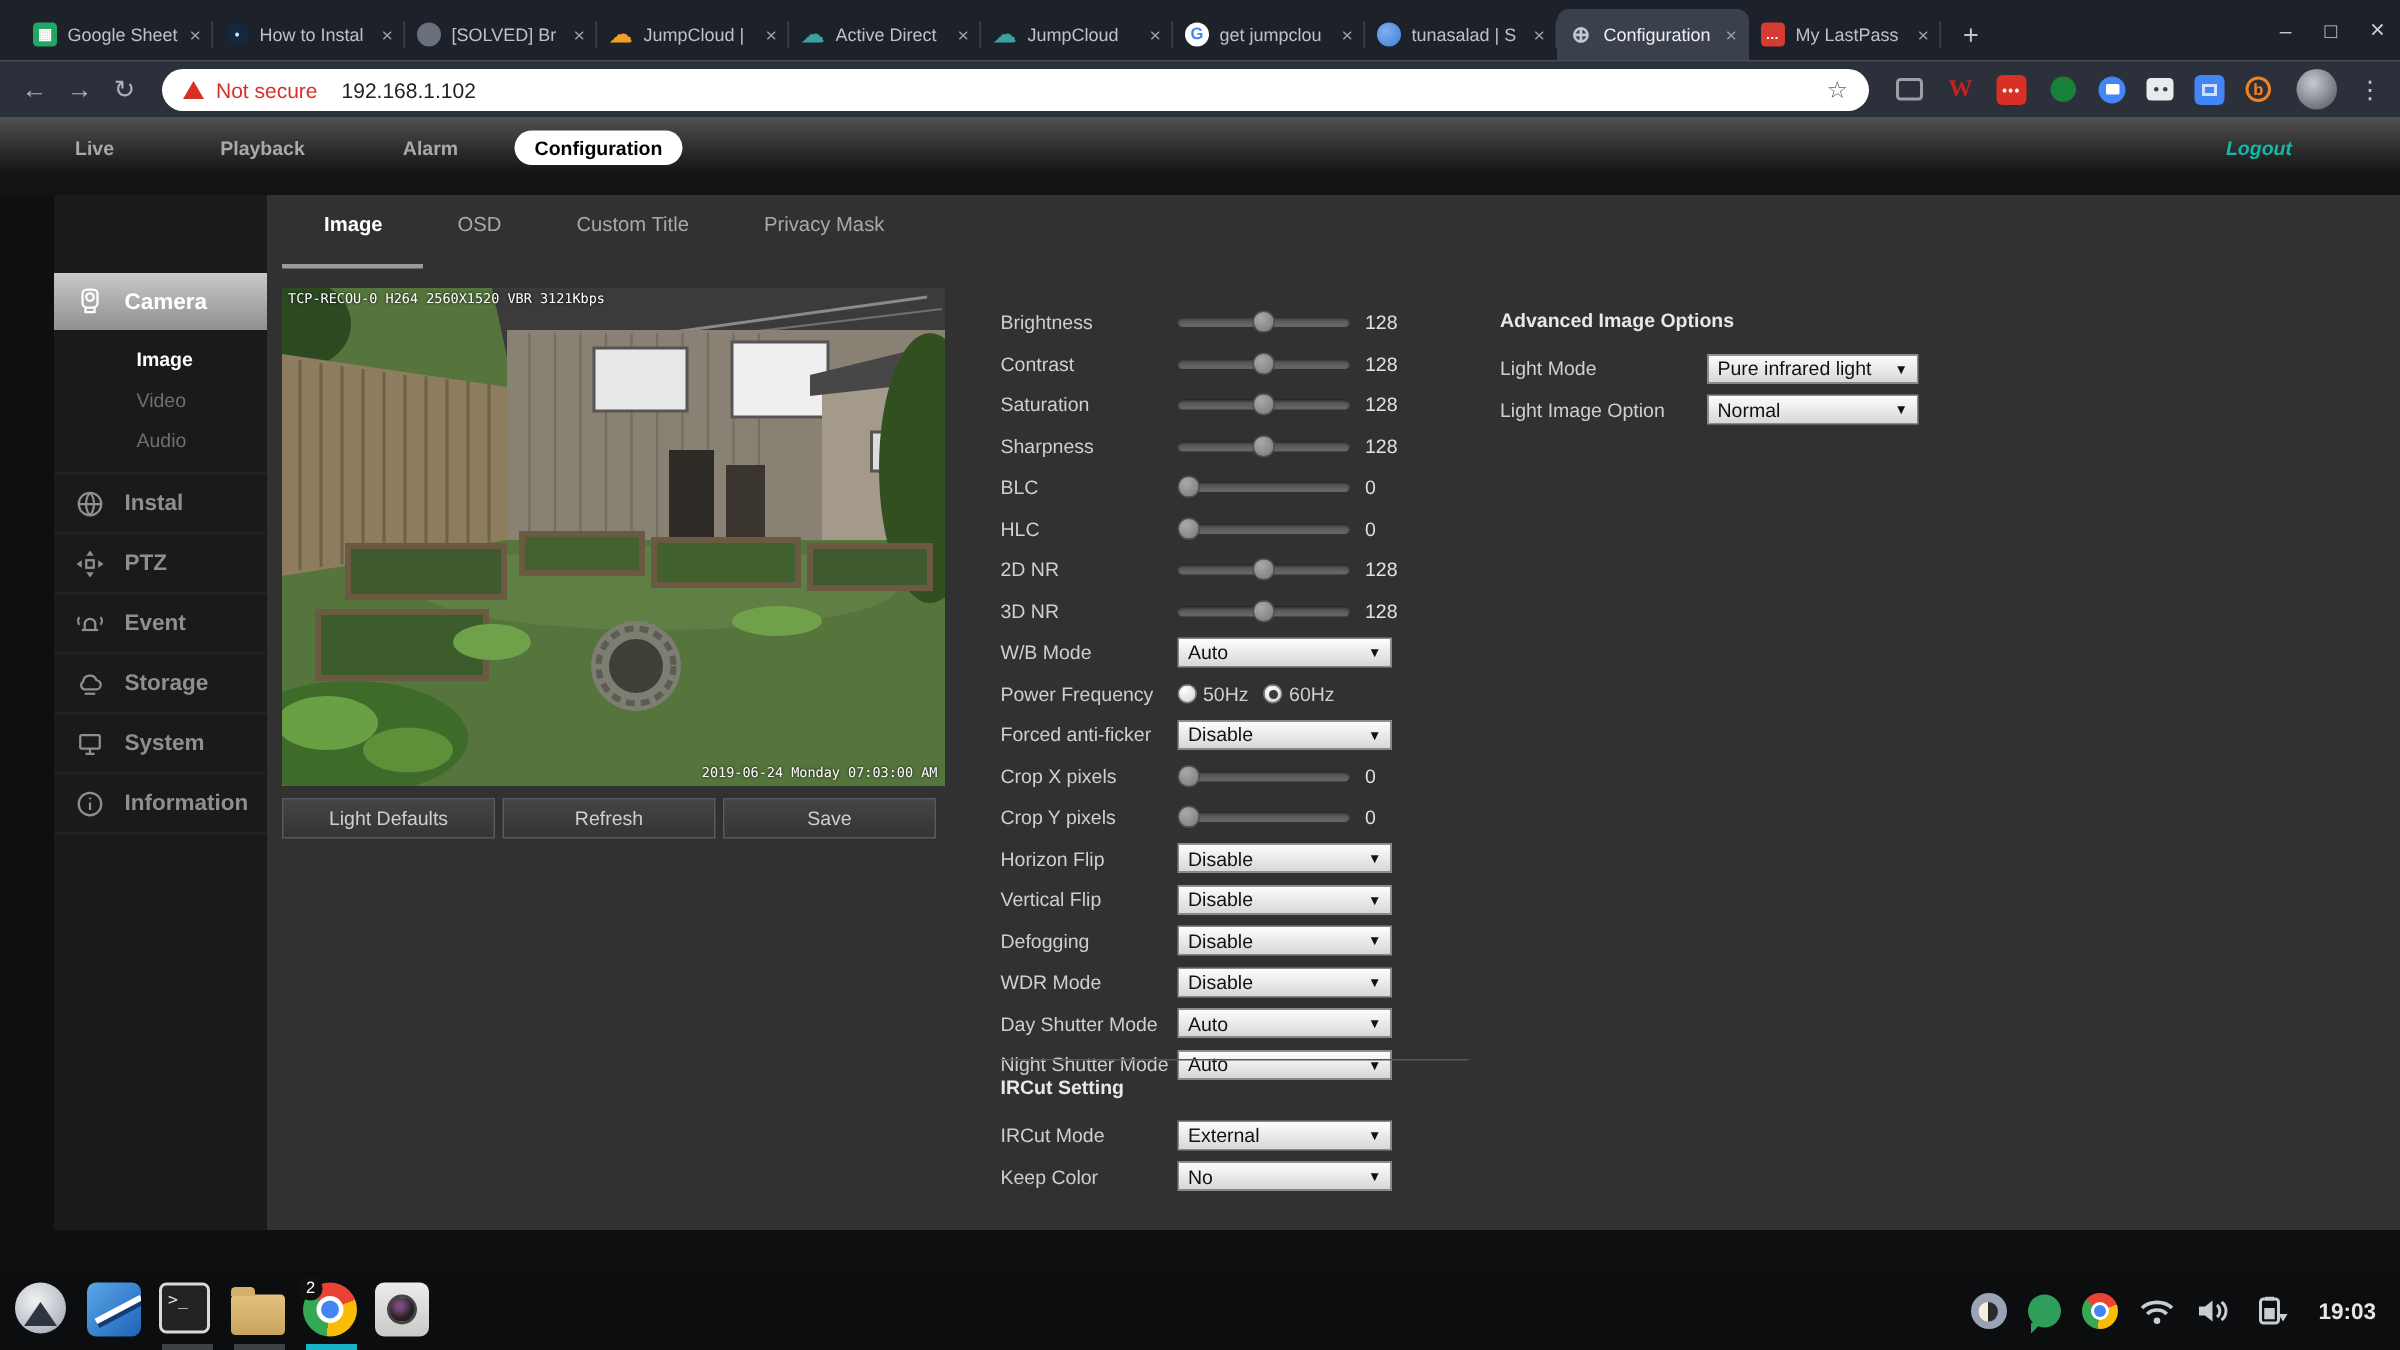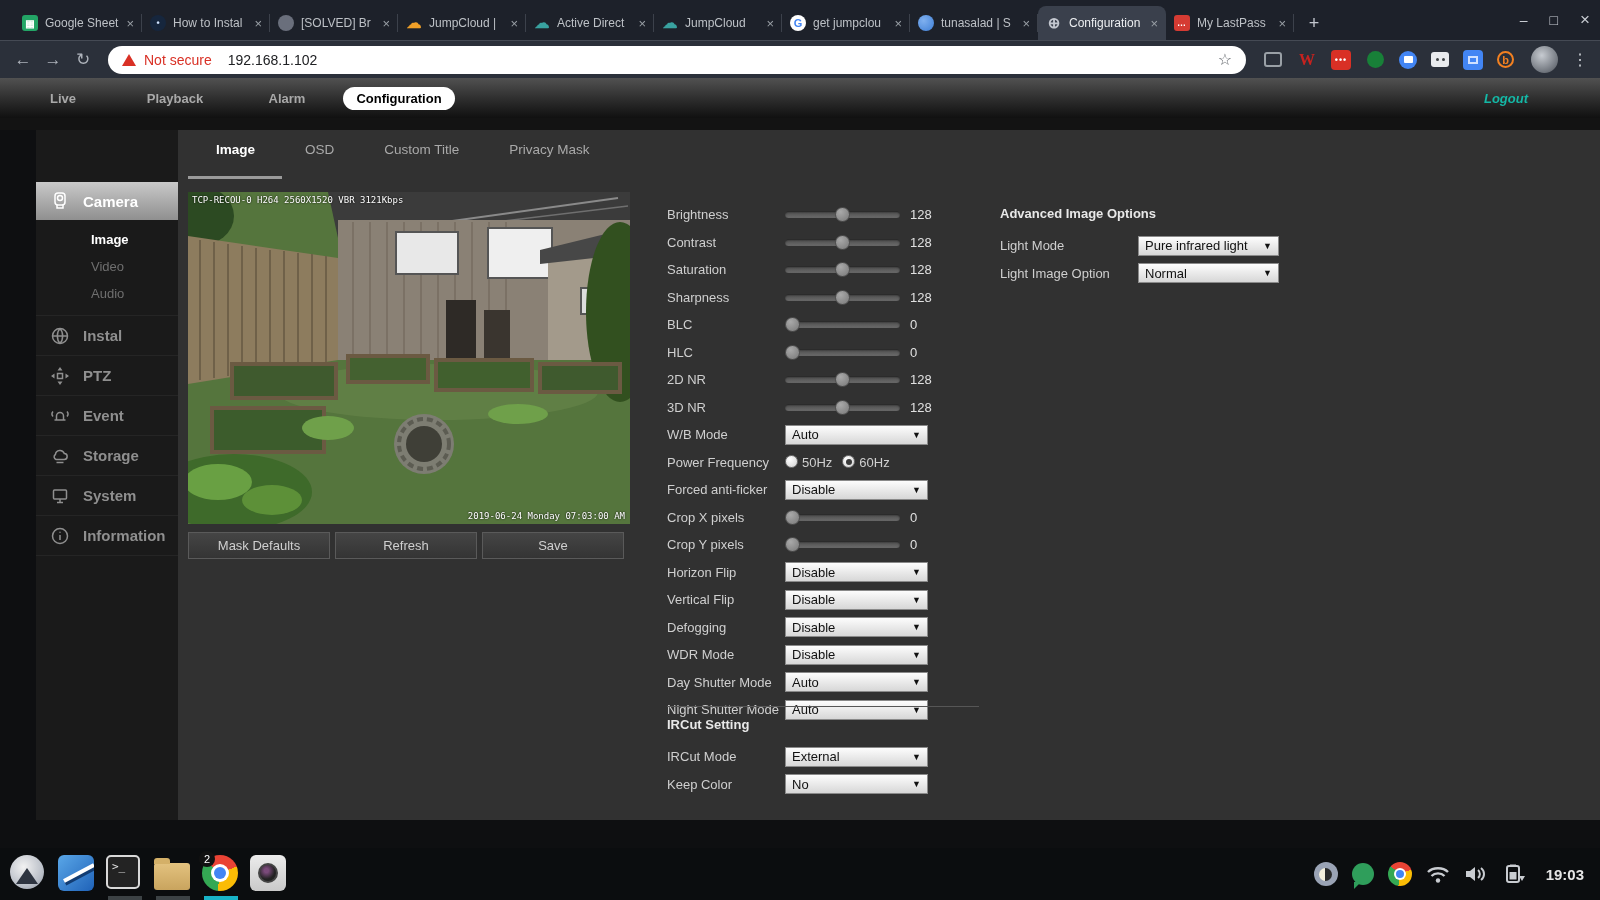--- a/index.html
+++ b/index.html
@@ -80,21 +80,21 @@
   .form { position:absolute; left:489px; top:71px; width:312px; }
   .frow { height:27.5px; display:flex; align-items:center; }
   .flabel { width:118px; color:#cfcfcf; font-size:13px; flex:none; }
   .slider { position:relative; width:115px; height:15px; flex:none; }
   .track { position:absolute; left:0; top:4px; width:115px; height:7px; border-radius:4px; background:linear-gradient(#4b4b4b, #6b6b6b); box-shadow:inset 0 1px 2px rgba(0,0,0,.6); }
   .thumb { position:absolute; top:0; width:15px; height:15px; border-radius:50%; background:radial-gradient(circle at 35% 30%, #a9a9a9, #787878); border:1px solid #4f4f4f; }
   .fval { margin-left:10px; color:#e0e0e0; font-size:13px;text-align:center; }
   .sel { width:143px; height:20px; background:linear-gradient(#fdfdfd, #d7d7d7); border:1px solid #8a8a8a; display:flex; align-items:center; justify-content:space-between; padding:0 6px; font-size:13px; color:#111; flex:none; }
   .sel .arrow { font-size:9px; color:#111; }
   .radios { display:flex; align-items:center; gap:10px; }
-  .radio-opt { display:flex; align-items:flex-start; gap:4px; color:#cfcfcf; font-size:13px; }
+  .radio-opt { display:flex; align-items:center; gap:4px; color:#cfcfcf; font-size:13px; }
   .rdot { width:13px; height:13px; border-radius:50%; background:radial-gradient(circle at 35% 30%, #fff, #cfcfcf); border:1px solid #777; position:relative; }
   .rdot.checked::after { content:""; position:absolute; left:3px; top:3px; width:6px; height:6px; border-radius:50%; background:#3a3a3a; }
 
   .ircut { position:absolute; left:489px; top:576px; width:312px; }
   .ircut hr { border:none; border-top:1px solid #565656; margin-bottom:10px; }
   .sect-title { color:#e8e8e8; font-size:13px; font-weight:bold; height:26px; }
   .advanced { position:absolute; left:822px; top:76px; width:300px; }
   .advanced .frow .flabel { width:138px; }
   .advanced .sel { width:141px; }
 
@@ -373,21 +373,21 @@
         <ellipse cx="30" cy="290" rx="34" ry="18" fill="#69a043"></ellipse>
         <ellipse cx="84" cy="308" rx="30" ry="15" fill="#5d9038"></ellipse>
         <ellipse cx="140" cy="236" rx="26" ry="12" fill="#6fa04a"></ellipse>
         <ellipse cx="330" cy="222" rx="30" ry="10" fill="#6fa04a"></ellipse>
       </svg>
       <span class="ol-top">TCP-RECOU-0 H264 2560X1520 VBR 3121Kbps</span>
       <span class="ol-bottom">2019-06-24 Monday 07:03:00 AM</span>
     </div>
 
     <div class="btnrow" id="btnrow">
-        <div class="cbtn">Mask Defaults</div>
+        <div class="cbtn">Light Defaults</div>
         <div class="cbtn">Refresh</div>
         <div class="cbtn">Save</div>
       </div>
 
     <div class="form" id="form-rows">
         <div class="frow">
           <span class="flabel">Brightness</span>
           <div class="slider">
             <div class="track"></div>
             <div class="thumb" style="left: calc(50% - 7.5px);"></div>

